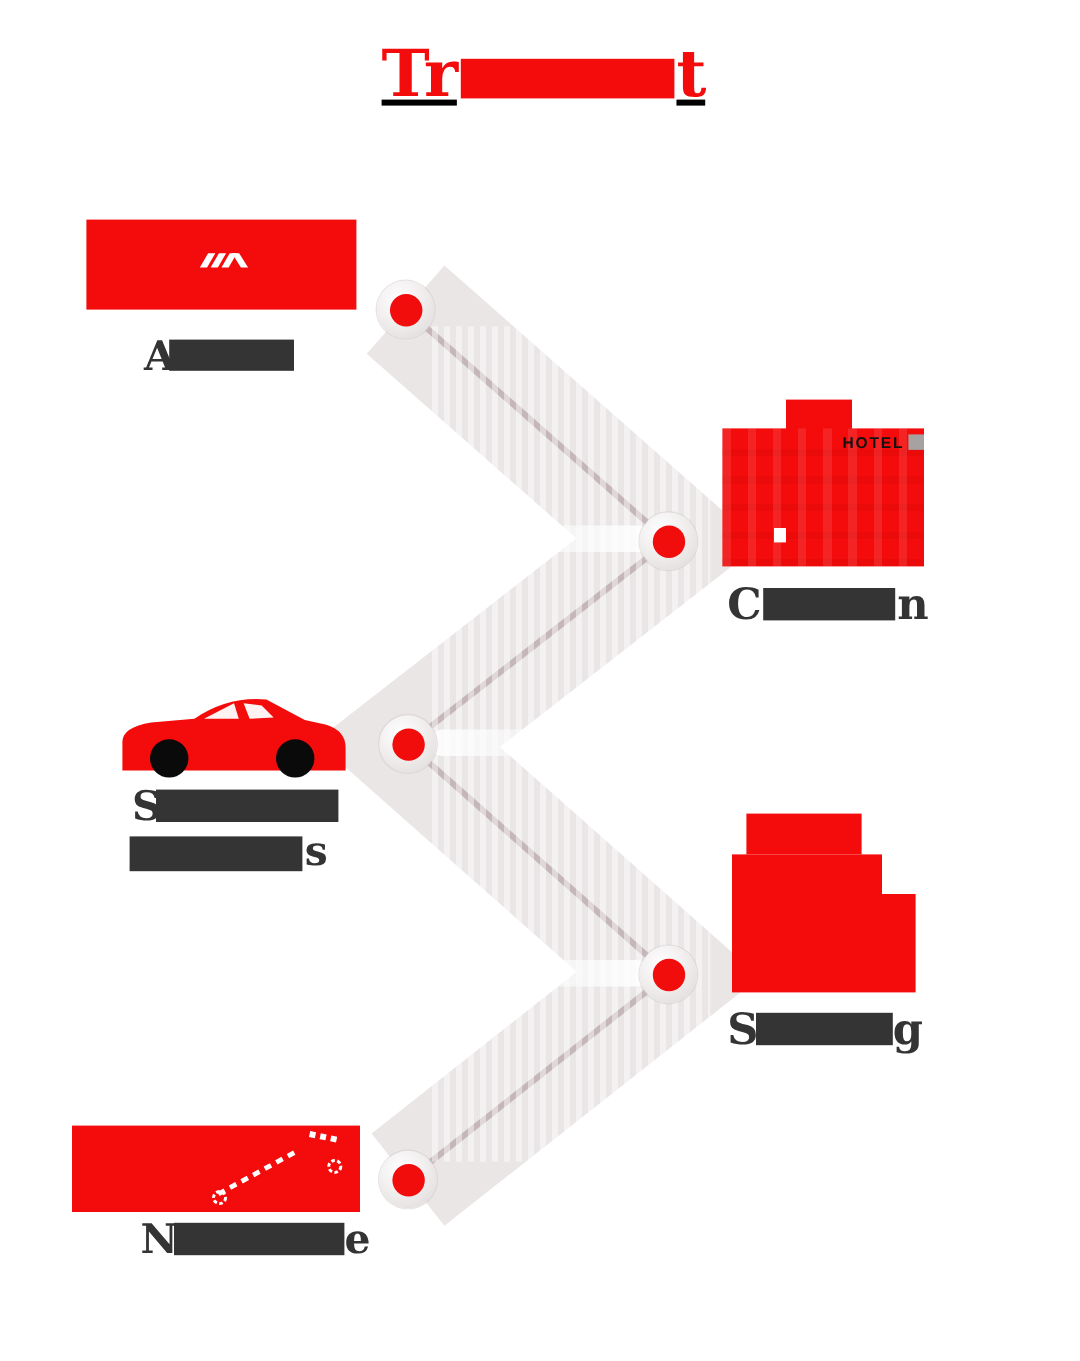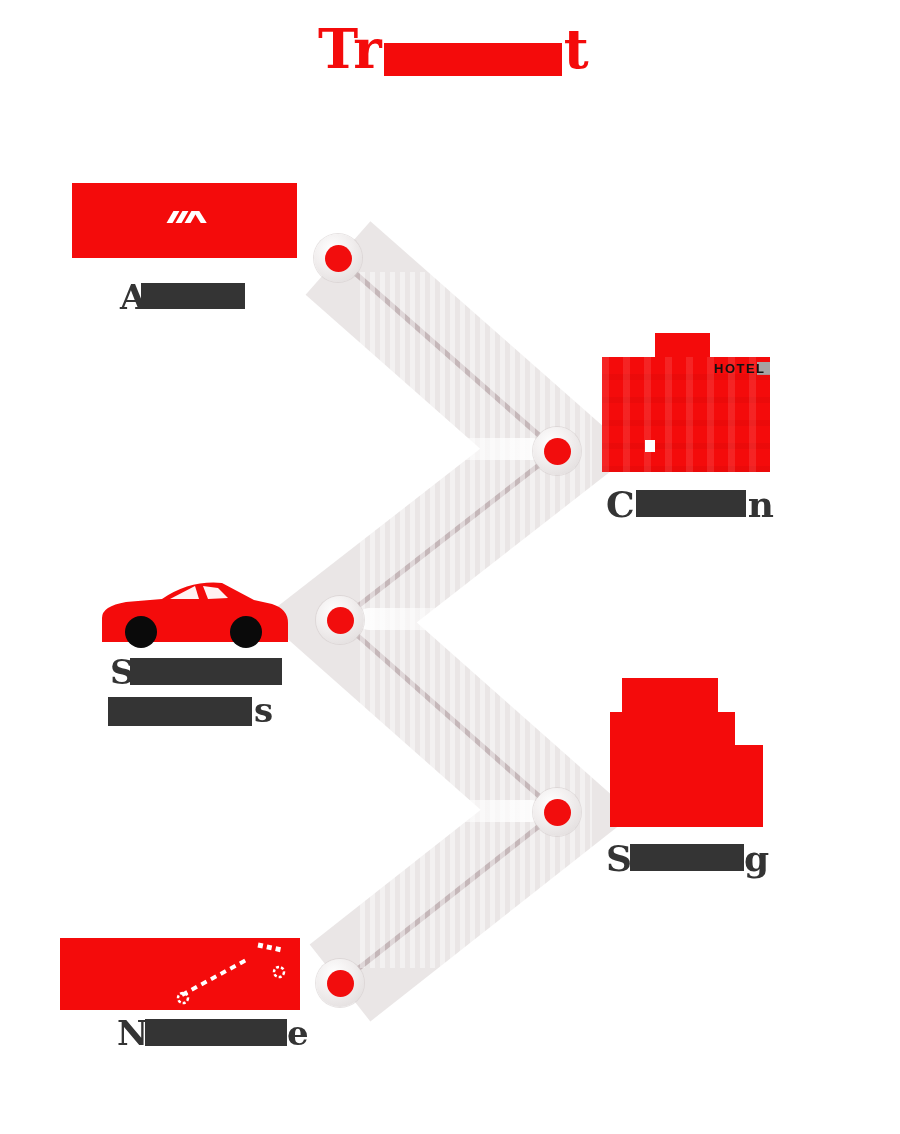--- a/index.html
+++ b/index.html
@@ -3,21 +3,21 @@
 <meta charset="utf-8">
 <style>
   html,body{margin:0;padding:0;background:#ffffff;}
   .stage{
     position:relative;width:900px;height:1134px;background:#ffffff;
     font-family:"DejaVu Serif",serif;overflow:hidden;
   }
   .abs{position:absolute;}
 
   
-  .title-row{position:absolute;left:318px;top:22px;display:flex;align-items:flex-end;}
+  .title-row{position:absolute;left:318px;top:34px;display:flex;align-items:center;text-decoration:underline;}
   .title-frag{font-size:54px;font-weight:bold;color:#f40b0b;line-height:1;letter-spacing:-1px;}
   .title-block{width:178px;height:33px;background:#f40b0b;margin:9px 2px 0 3px;}
 
   
   svg.ribbon{position:absolute;left:0;top:0;z-index:1;}
   .stripes{
     position:absolute;left:360px;top:272px;width:232px;height:696px;z-index:2;
     background:repeating-linear-gradient(90deg,rgba(255,255,255,.45) 0 5px,rgba(255,255,255,0) 5px 10px);
     pointer-events:none;
   }
@@ -95,21 +95,21 @@
   </div>
 
   <div class="node" style="left:314px;top:234px;">
     <div class="node-dot"></div>
   </div>
 
   <div class="red-rect" style="left:655px;top:333px;width:55px;height:26px;"></div>
   <div class="red-rect" style="left:602px;top:357px;width:168px;height:115px;"></div>
   <div class="hotel-texture"></div>
   <div class="hotel-sign-shadow" style="left:757px;top:362px;"></div>
-  <span class="hotel-sign" style="left:702px;top:362px;margin-left:12px;">HOTEL</span>
+  <span class="hotel-sign" style="left:702px;top:362px;">HOTEL</span>
   <div class="hotel-door" style="left:645px;top:440px;"></div>
   <div class="label-row" style="left:606px;top:486px;">
     <span class="label-frag f36">C</span>
     <div class="redact" style="width:110px;height:27px;margin:4px 2px 0 1px;"></div>
     <span class="label-frag f36">n</span>
   </div>
 
   <div class="node" style="left:533px;top:427px;">
     <div class="node-dot"></div>
   </div>

